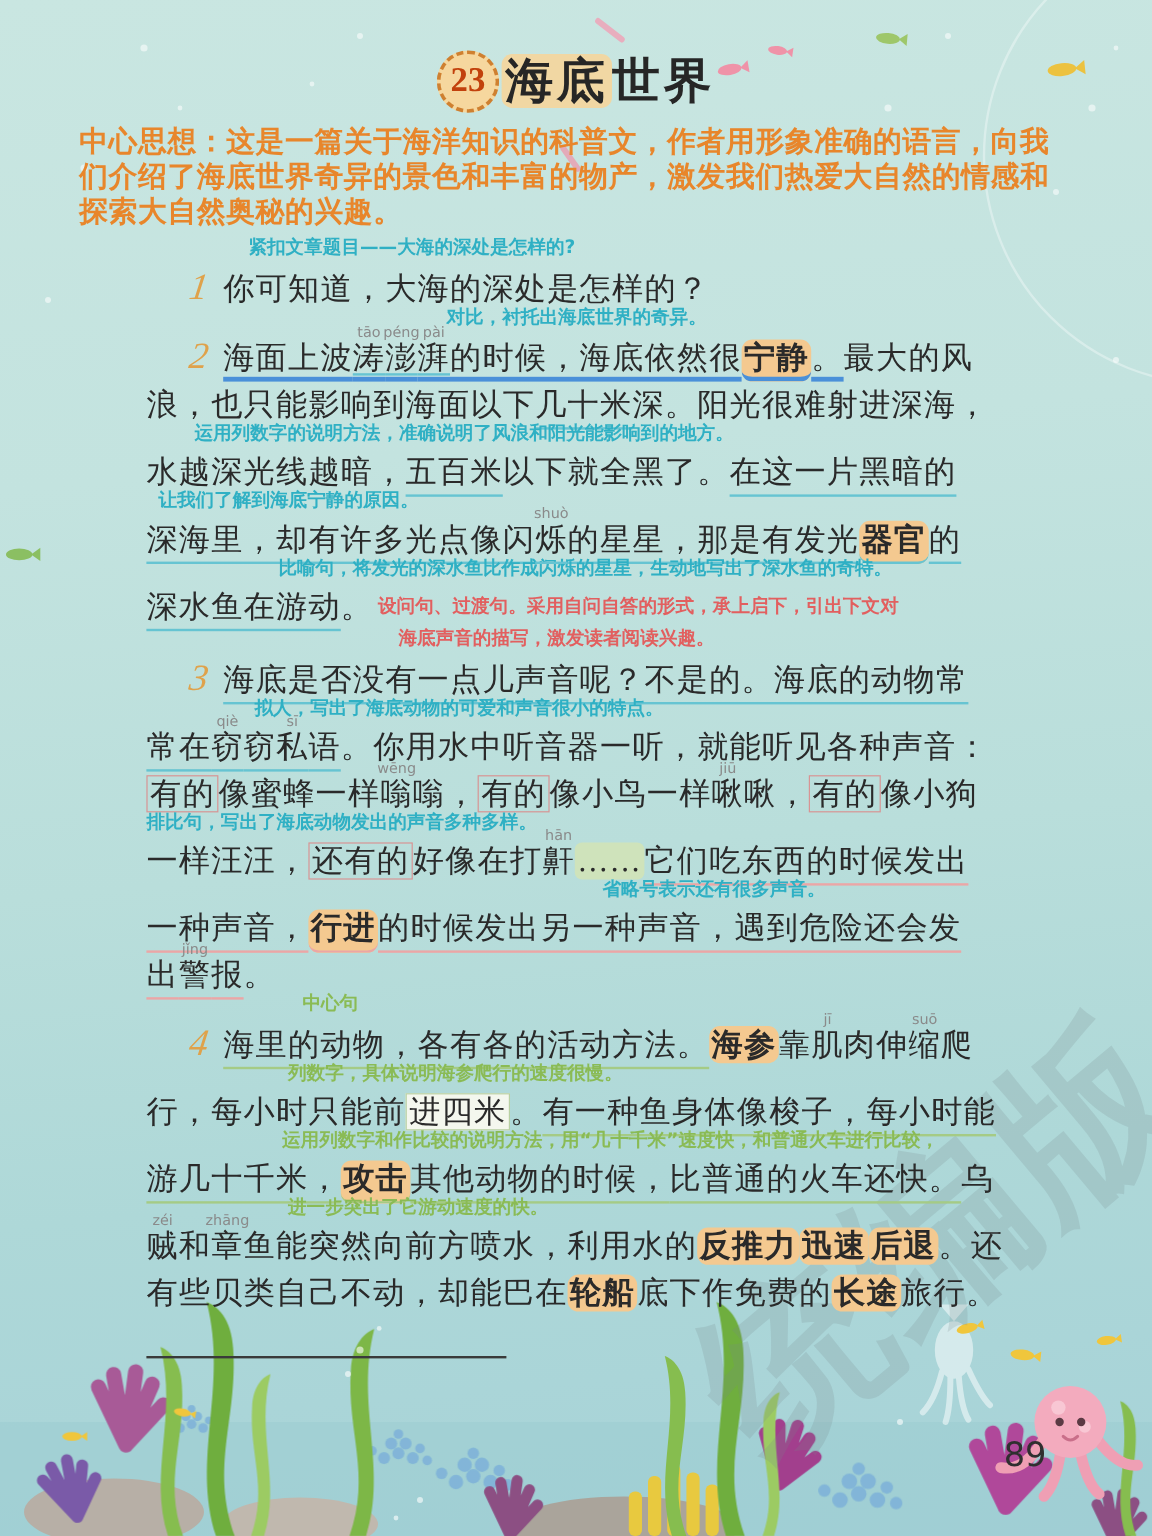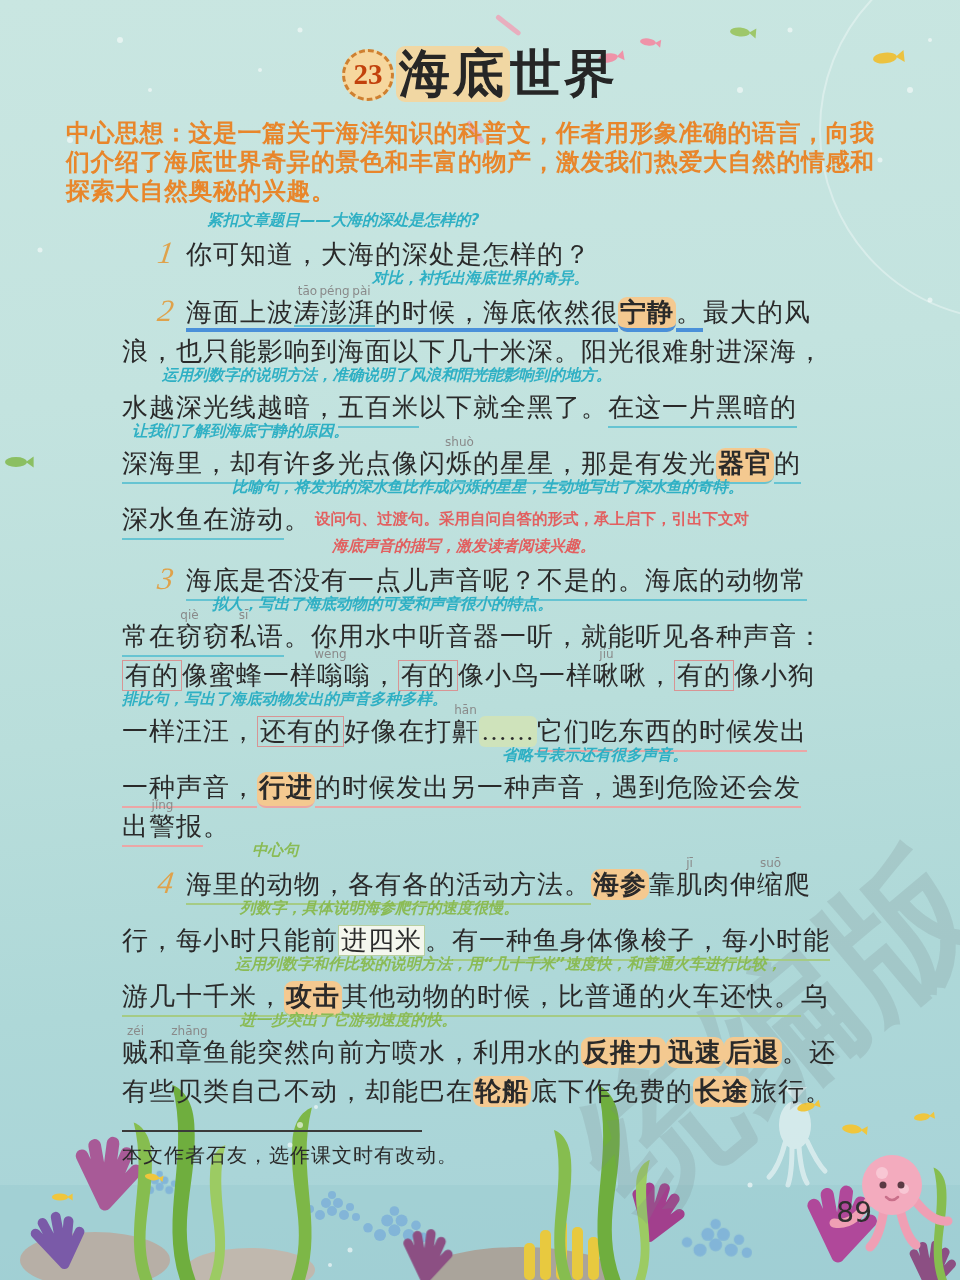--- a/index.html
+++ b/index.html
@@ -13,35 +13,35 @@
   .watermark{position:absolute;right:-60px;top:930px;transform:rotate(-40deg);
     font-family:"DejaVu Sans",sans-serif;font-weight:700;font-size:150px;letter-spacing:6px;
     color:rgba(120,136,140,0.20);white-space:nowrap;z-index:1;}
   .inner{position:relative;z-index:2;padding-top:40px;}
 
   
   .title-row{text-align:center;margin-bottom:10px;}
   .lesson-badge{display:inline-block;width:46px;height:46px;border-radius:50%;
     border:3px dashed #cf8030;background:#f6d79e;color:#c2410c;font-weight:bold;
     font-size:29px;line-height:44px;vertical-align:middle;font-family:"Liberation Serif",serif;}
-  .lesson-title{font-size:51px;font-weight:bold;color:#262626;letter-spacing:3px;vertical-align:middle;margin-left:2px;}
+  .lesson-title{font-size:40px;font-weight:bold;color:#262626;letter-spacing:3px;vertical-align:middle;margin-left:2px;}
   .t-hl{background:#f1d7a3;border-radius:9px;padding:0 3px;}
 
   
   .idea{margin:0 64px 6px 66px;font-family:Liberation Serif, serif;font-weight:600;
     color:#e8862b;font-size:24px;line-height:29px;letter-spacing:.5px;}
 
   
   .content{margin:6px 0 0 122px;width:800px;}
   .trow{font-size:26px;line-height:30px;padding-top:9px;color:#2a2a2a;letter-spacing:1px;white-space:nowrap;}
   .trow.para{padding-left:36px;}
   .pnum{display:inline-block;width:28px;color:#dfa24b;font-size:31px;font-style:italic;
     transform:skewX(-8deg);font-family:"Liberation Serif",serif;}
   .arow{font-family:"DejaVu Sans",sans-serif;font-size:15.5px;line-height:17px;height:17px;
-    letter-spacing:0;white-space:nowrap;font-weight:600;font-style:italic;}
+    letter-spacing:0;white-space:nowrap;font-weight:600;}
   .a-blue{color:#2fb0c4;}
   .a-red{color:#e25f5f;}
   .a-green{color:#8abb55;}
   .seg{padding-bottom:1px;}
   .hl-orange{background:#f4c990;border-radius:9px;padding:1px 2px;font-weight:bold;}
   .hl-green{background:#cfe3bb;border-radius:6px;padding:1px 2px;}
   .box-red{border:1px solid #d89494;padding:0 2px;}
   .box-green{border:1px solid #b8d0a3;background:#f4f7ee;padding:0 2px;}
   .u-blue{border-bottom:4px solid #4a90d9;padding-bottom:1px;}
   .u-cyan{border-bottom:2px solid #66c4d2;padding-bottom:4px;}
@@ -237,17 +237,16 @@
         <div class="arow a-green" style="padding-left: 113px;">运用列数字和作比较的说明方法，用“几十千米”速度快，和普通火车进行比较，</div>
         <div class="trow"><span class="seg u-green">游几十千米，</span><span class="seg hl-orange u-green">攻击</span><span class="seg u-green">其他动物的时候，</span><span class="seg u-green">比普通的火车还快。</span><span class="seg">乌</span></div>
         <div class="arow a-green" style="padding-left: 118px;">进一步突出了它游动速度的快。</div>
         <div class="trow"><span class="seg rb">贼<i class="rt">zéi</i></span><span class="seg">和</span><span class="seg rb">章<i class="rt">zhāng</i></span><span class="seg">鱼能突然向前方喷水，利用水的</span><span class="seg hl-orange">反推力</span><span class="seg hl-orange">迅速</span><span class="seg hl-orange">后退</span><span class="seg">。还</span></div>
         <div class="trow"><span class="seg">有些贝类自己不动，却能巴在</span><span class="seg hl-orange">轮船</span><span class="seg">底下作免费的</span><span class="seg hl-orange">长途</span><span class="seg">旅行。</span></div>
       </div>
   </div>
 
   <div class="footnote">
     <div class="rule"></div>
-    <div class="fn-text">本文作者石友，选作课文时有改动。</div>
   </div>
 
   <div class="page-num">89</div>
 </div>
 
 </body></html>

